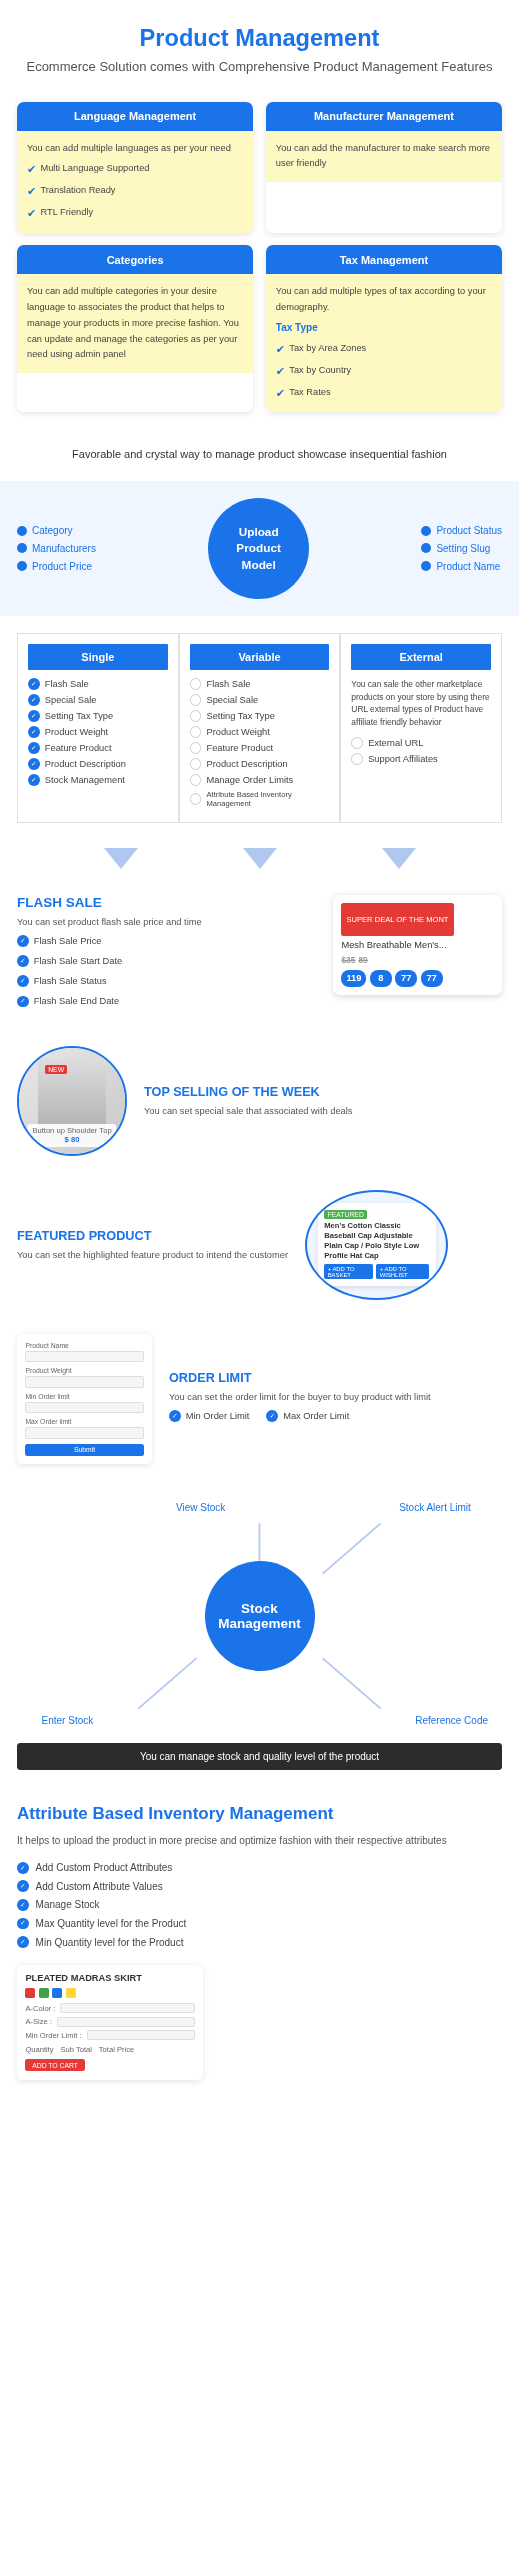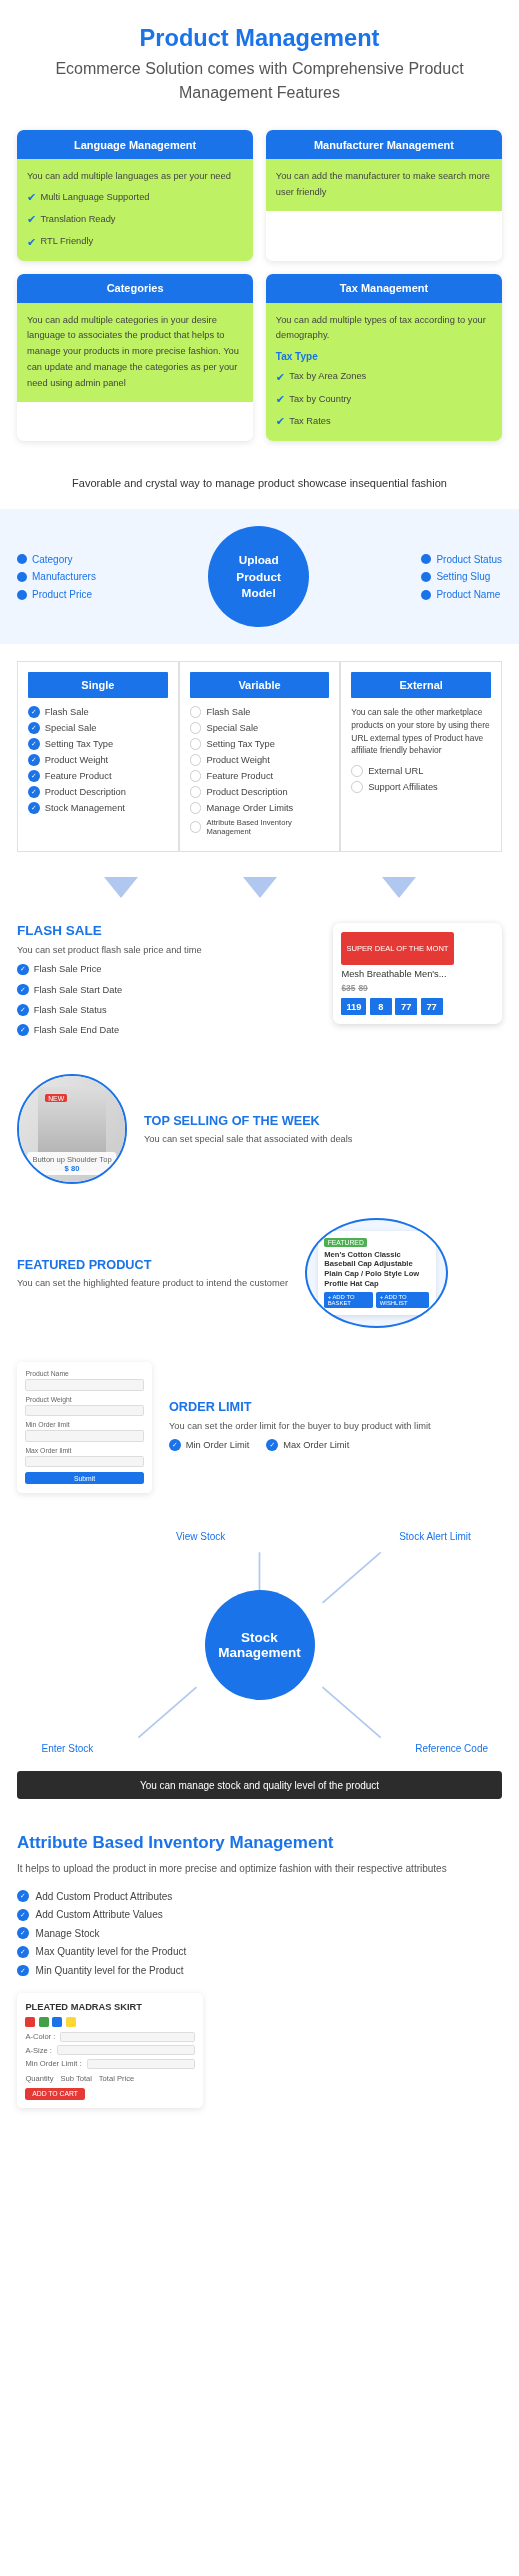--- a/index.html
+++ b/index.html
@@ -1,27 +1,27 @@
 <!DOCTYPE html>
 <html style="font-size:13.5px"><head>
   <meta charset="utf-8">
   <style>
     * { box-sizing: border-box; margin: 0; padding: 0; }
     body { font-family: Arial, sans-serif; background: #fff; width: 519px; overflow-x: hidden; }
 
     
     .page-title { text-align: center; padding: 25px 17px 8.4px; }
     .page-title h1 { color: #1a73e8; font-size: 23.6px; font-weight: bold; }
-    .page-title p { color: #555; font-size: 16px; margin-top: 5px; line-height: 1.5; }
+    .page-title p { color: #555; font-size: 13px; margin-top: 5px; line-height: 1.5; }
 
     
     .cards-grid { display: grid; grid-template-columns: 1fr 1fr; gap: 12.7px; padding: 17px 17px; }
     .feature-card { border-radius: 6.8px; overflow: hidden; box-shadow: 0 1.7px 6.8px rgba(0,0,0,0.1); }
     .card-header { background: #1a73e8; color: #fff; text-align: center; padding: 8.4px; font-size: 11px; font-weight: bold; border-radius: 5px 5px 0 0; }
-    .card-body { padding: 10px; background: #bef264; font-size: 9.3px; color: #444; line-height: 1.7; }
+    .card-body { padding: 10px; background: #fef9c3; font-size: 9.3px; color: #444; line-height: 1.7; }
     .card-body .check-item { display: flex; align-items: center; gap: 4.2px; margin-top: 3.4px; }
     .check-icon { color: #1a73e8; font-size: 11px; }
     .tax-type-label { color: #1a73e8; font-weight: bold; font-size: 10px; margin: 3.4px 0; }
 
     
     .section-tagline { text-align: center; padding: 17px 34px; color: #333; font-size: 11px; line-height: 1.6; }
 
     
     .upload-section { display: flex; align-items: center; justify-content: space-between; padding: 17px 17px; background: #f0f6ff; }
     .upload-left, .upload-right { display: flex; flex-direction: column; gap: 6.8px; }
@@ -46,21 +46,21 @@
     .flash-text { flex: 1; }
     .flash-text h2 { color: #1a73e8; font-size: 13.5px; font-weight: bold; margin-bottom: 6.8px; }
     .flash-text p { font-size: 9.3px; color: #555; margin-bottom: 8.4px; }
     .flash-features { display: grid; grid-template-columns: 1fr; gap: 4.2px; font-size: 9.3px; color: #444; }
     .flash-card { background: #fff; border-radius: 6.8px; box-shadow: 0 1.7px 6.8px rgba(0,0,0,0.15); padding: 8.4px; width: 169px; flex-shrink: 0; }
     .flash-badge { background: #e53935; color: #fff; font-size: 7.6px; padding: 12px 5px; border-radius: 2.5px; display: inline-block; margin-bottom: 4.2px; }
     .flash-card-title { font-size: 9.3px; font-weight: normal; color: #333; margin-bottom: 2.5px; }
     .flash-price { color: #1a73e8; font-size: 11px; font-weight: bold; }
     .flash-price span { color: #999; font-size: 8.4px; text-decoration: line-through; }
     .flash-timer { display: flex; gap: 3.4px; margin-top: 5px; }
-    .timer-box { background: #1a73e8; color: #fff; border-radius: 1px; padding: 3.4px 5px; font-size: 9.3px; font-weight: bold; min-width: 22px; text-align: center; }
+    .timer-box { background: #1a73e8; color: #fff; border-radius: 8px; padding: 3.4px 5px; font-size: 9.3px; font-weight: bold; min-width: 22px; text-align: center; }
 
     
     .top-selling { display: flex; gap: 17px; padding: 17px 17px; align-items: center; }
     .product-circle { width: 110px; height: 110px; border-radius: 50%; border: 2.5px solid #1a73e8; overflow: hidden; flex-shrink: 0; display: flex; align-items: center; justify-content: center; background: #f5f5f5; }
     .product-circle-inner { width: 100%; height: 100%; background: linear-gradient(135deg, #e8e8e8, #c8c8c8); display: flex; align-items: center; justify-content: center; font-size: 8.4px; color: #666; position: relative; }
     .product-tag { position: absolute; top: 6.8px; left: 6.8px; background: #e53935; color: #fff; font-size: 6.8px; padding: 0.8px 3.4px; border-radius: 1.7px; }
     .product-info { position: absolute; bottom: 6.8px; left: 50%; transform: translateX(-50%); background: rgba(255,255,255,0.9); border-radius: 3.4px; padding: 2.5px 5px; text-align: center; font-size: 7.6px; white-space: nowrap; }
     .top-selling-text h3 { color: #1a73e8; font-size: 12.7px; font-weight: bold; margin-bottom: 6.8px; }
     .top-selling-text p { font-size: 9.3px; color: #555; }
 

